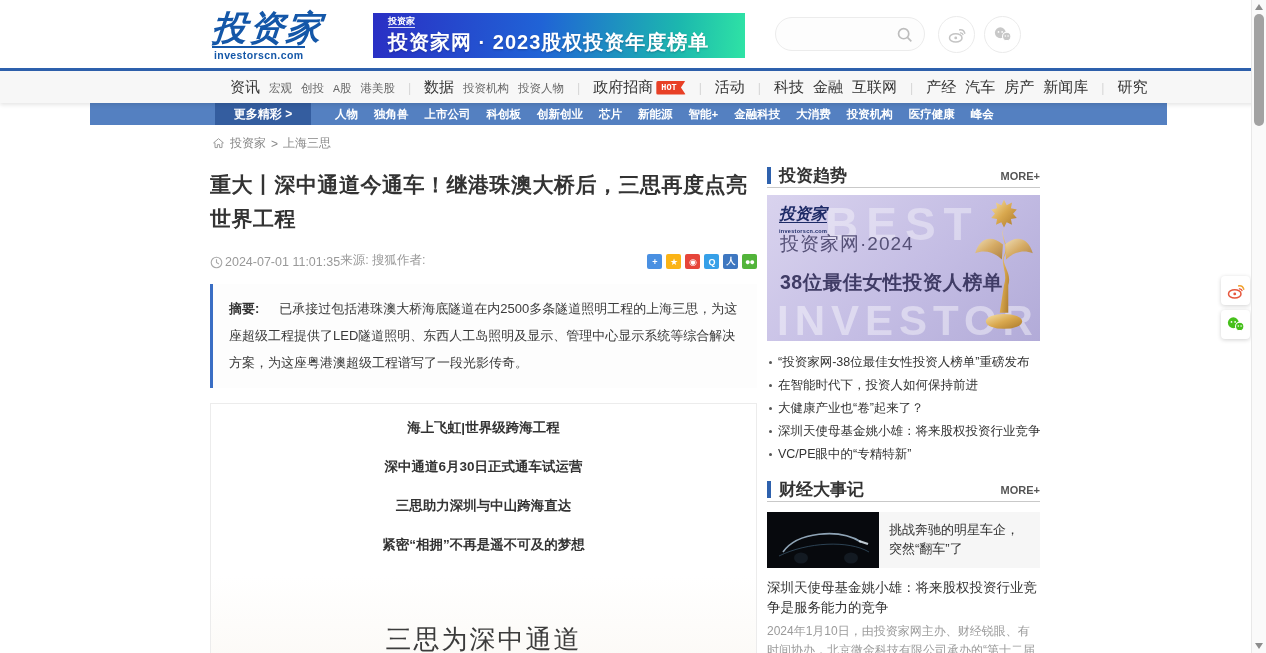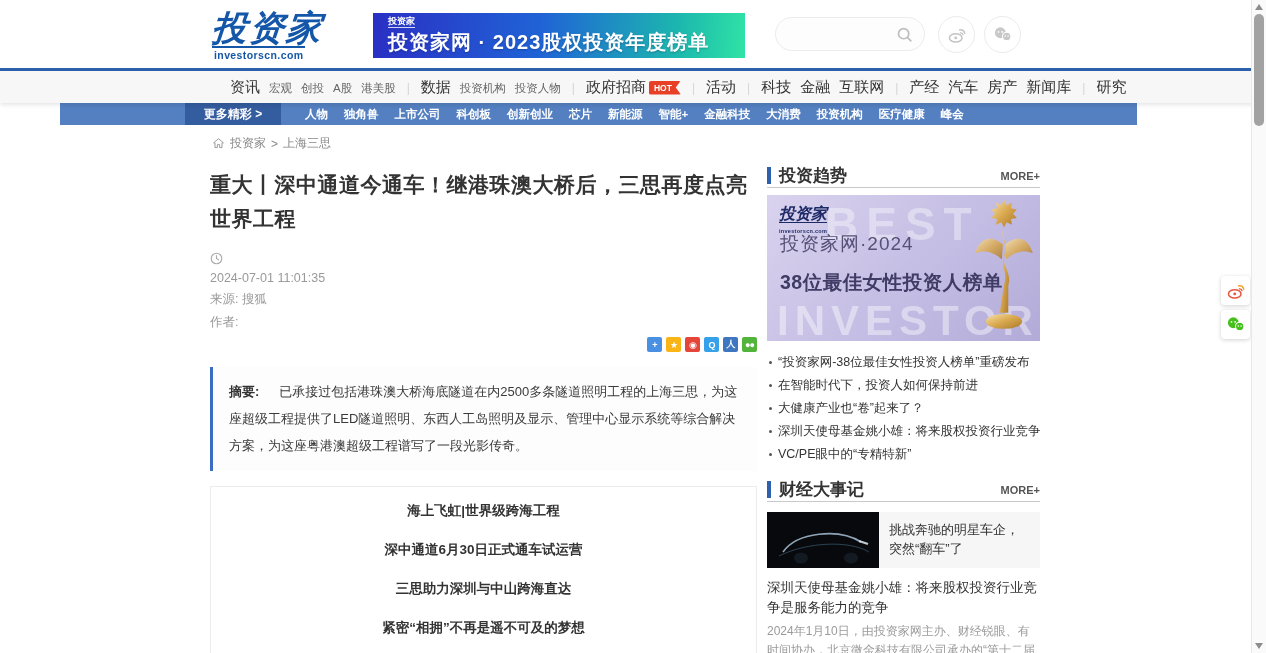--- a/index.html
+++ b/index.html
@@ -22,47 +22,47 @@
   .search-box { position:absolute; left:565px; top:17px; width:150px; height:34px; border:1px solid #ececec; background:#fdfdfd; border-radius:17px; }
   .search-box input { position:absolute; inset:0; border:none; background:transparent; outline:none; padding:0 34px 0 14px; font-size:13px; color:#333; }
   .search-ic { position:absolute; right:11px; top:8px; }
   .icon-circle { position:absolute; top:16px; width:37px; height:37px; border:1px solid #ebebeb; border-radius:50%; display:flex; align-items:center; justify-content:center; background:#fff; }
   .ic-weibo { left:728px; } .ic-wechat { left:774px; }
 
   .blue-line { height:3px; background:#2e61ad; }
 
   
   .main-nav { height:32px; background:#f7f7f7; box-shadow:0 2px 4px rgba(0,0,0,.10); position:relative; z-index:2; }
-  .nav-inner { display:flex; align-items:baseline; padding:7px 0 0 20px; white-space:nowrap; }
+  .nav-inner { display:flex; align-items:baseline; padding:7px 0 0 20px; white-space:nowrap;font-family:Liberation Mono, monospace; }
   .nav-item { display:inline-flex; align-items:center; margin-right:9px; }
   .nav-item.big .nav-label { font-size:15px; color:#333; }
   .nav-item.small .nav-label { font-size:11.5px; color:#666; }
   .nav-item.sep .nav-label { font-size:12px; color:#d5d5d5; margin:0 2px; }
   .hot-badge { margin-left:3px; background:#e84026; color:#fff; font-size:8.5px; font-weight:bold; font-style:normal;
     padding:2px 9px 2px 5px; border-radius:2px; clip-path:polygon(0 0,100% 0,84% 50%,100% 100%,0 100%); }
 
   
-  .sub-nav { margin-left:60px; width:1077px; height:22px; background:#5480c1; display:flex; align-items:center; position:relative; z-index:1; }
+  .sub-nav { margin-left:90px; width:1077px; height:22px; background:#5480c1; display:flex; align-items:center; position:relative; z-index:1; }
   .more-link { height:22px; margin-left:125px; width:96px; background:#345d9f; color:#fff; font-size:12px; font-weight:bold;
     display:flex; align-items:center; justify-content:center; flex:none; }
   .sub-items { display:flex; align-items:center; margin-left:8px; }
   .sub-item { color:#fff; font-size:11.5px; font-weight:bold; margin-left:16px; white-space:nowrap; }
 
   
   .breadcrumb { display:flex; align-items:center; gap:5px; font-size:12px; color:#888; margin-top:10px; padding-left:2px; }
   .breadcrumb .crumb-home { color:#888; }
 
   
   .columns { display:flex; margin-top:8px; }
   .article-col { width:547px; flex:none; }
   .side-col { width:273px; flex:none; margin-left:10px; }
 
   
   .article-title { font-size:21px; font-weight:600; color:#333; line-height:34px; margin-top:8px; letter-spacing:.5px; }
-  .meta-row { display:flex; align-items:flex-start; margin-top:16px; font-size:12.5px; color:#999; gap:6px;flex-direction:column; }
+  .meta-row { display:flex; align-items:flex-end; margin-top:16px; font-size:12.5px; color:#999; gap:0; }
   .meta-row .mi { margin-right:2px; }
   .share-row { margin-left:auto; display:flex; gap:4px; }
   .sh { width:15px; height:15px; border-radius:2px; color:#fff; font-style:normal; font-size:9px; font-weight:bold;
     display:flex; align-items:center; justify-content:center; letter-spacing:-1px; }
   .abstract-box { margin-top:15px; border-left:3px solid #3a6ec4; background:#fdfdfd; padding:11px 16px 12px; }
   .abstract-text { font-size:13px; color:#3a3a3a; line-height:27px; }
   .abstract-label { font-weight:bold; color:#333; margin-right:20px; }
   .article-box { margin-top:15px; border:1px solid #ececec; padding-top:16px; height:400px; overflow:hidden; }
   .body-p { text-align:center; font-size:13.5px; font-weight:bold; color:#333; line-height:15px; margin-bottom:24px; }
   .hero-img { margin-top:12px; height:280px; text-align:center;

